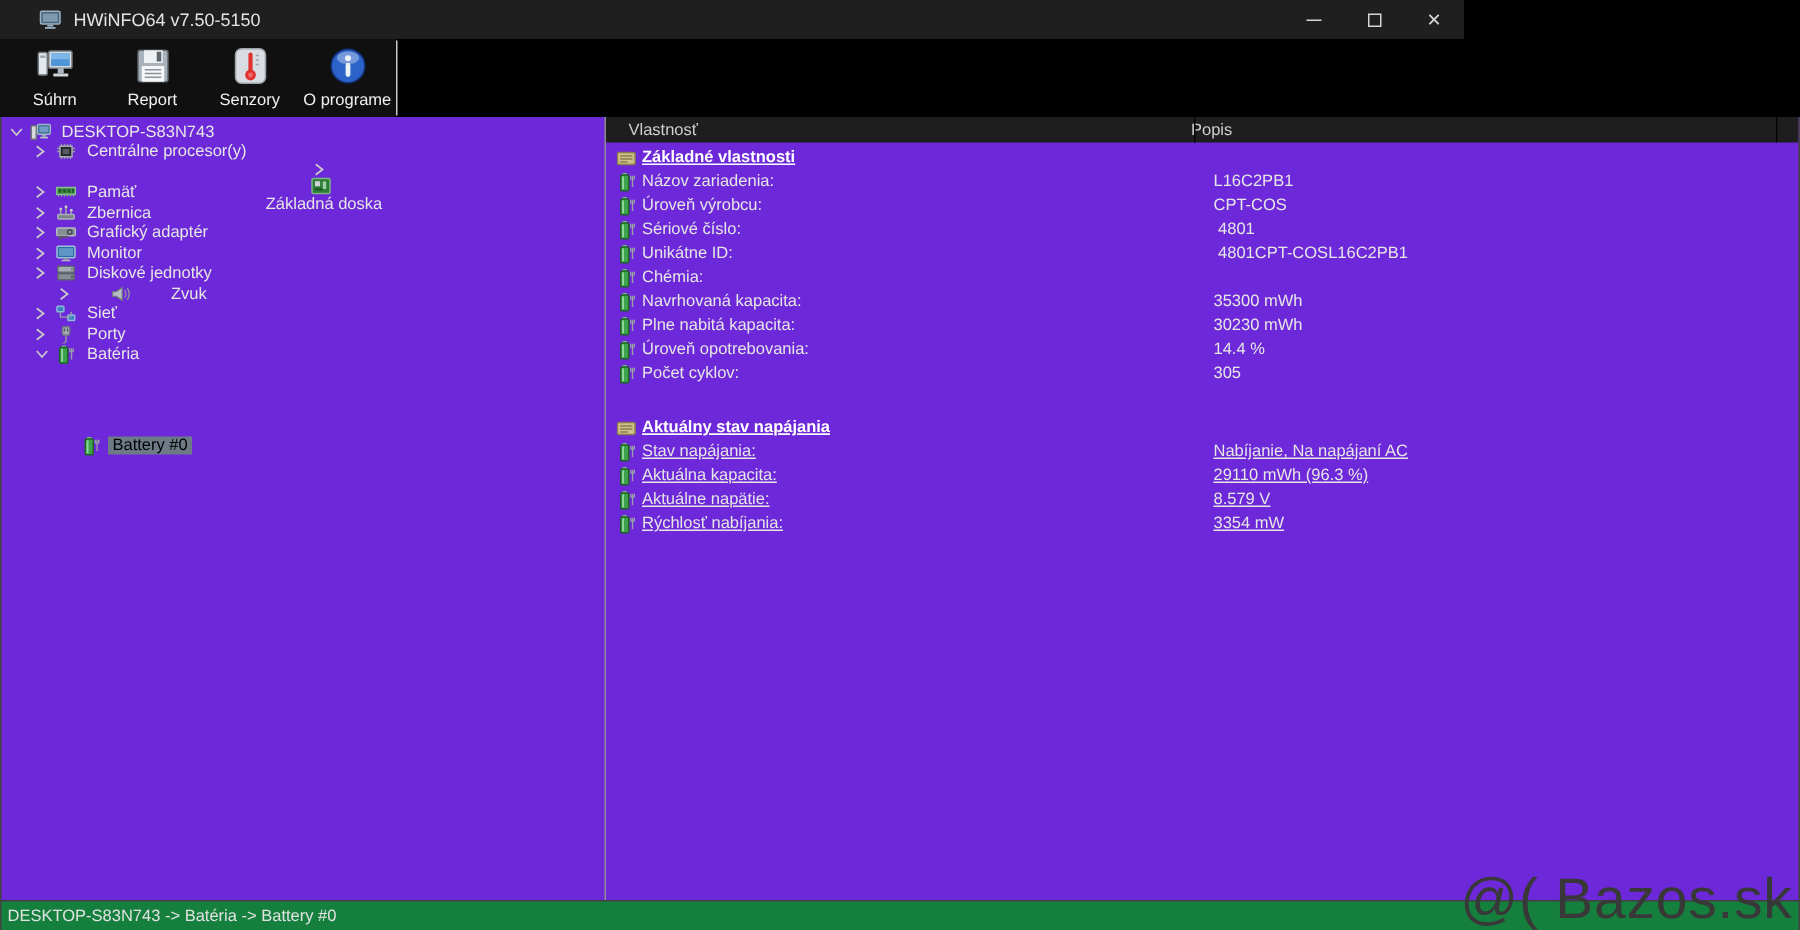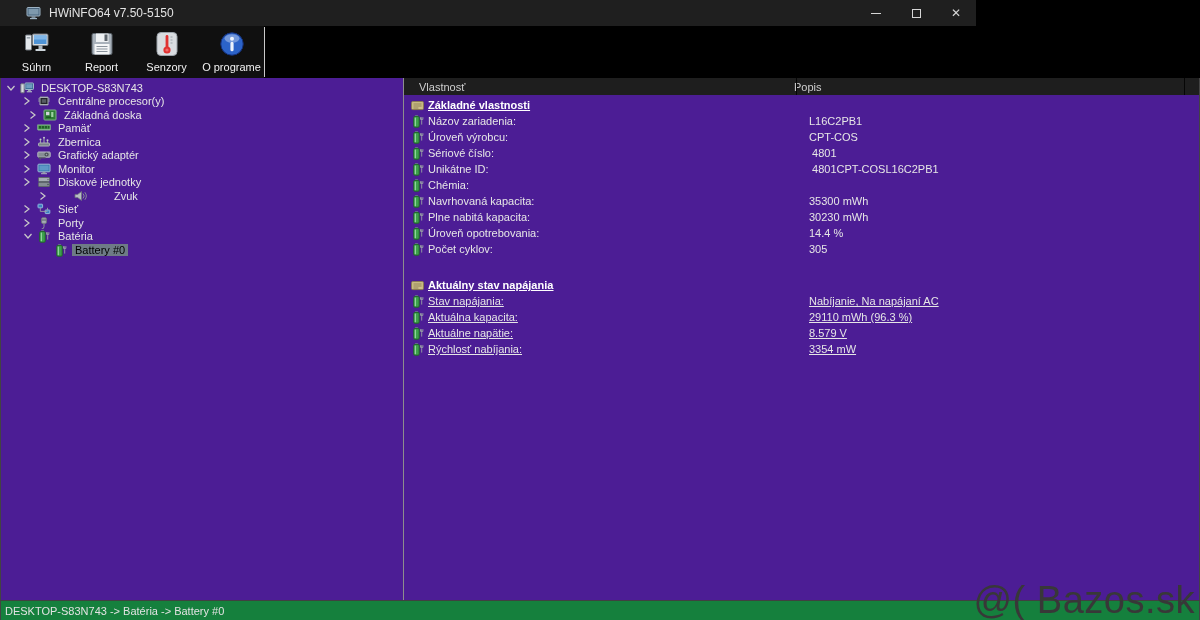--- a/index.html
+++ b/index.html
@@ -19,21 +19,21 @@
 
   
   .toolbar{position:absolute;top:26px;left:0;width:1200px;height:52px;background:#000;display:flex;align-items:stretch;}
   .toolbar-left{background:#101010;display:flex;align-items:stretch;padding-left:4px;}
   .tb-btn{width:65px;display:flex;flex-direction:column;align-items:center;justify-content:center;gap:4px;}
   .tb-icon{display:inline-flex;height:26px;align-items:center;}
   .tb-label{font-size:11px;color:#f0f0f0;white-space:nowrap;}
   .tb-sep{width:1px;background:#c9c9c9;margin:1px 0;}
 
   
-  .main{position:absolute;top:78px;left:0;width:1200px;height:522px;display:flex;background:#4c1d95;
+  .main{position:absolute;top:78px;left:0;width:1200px;height:522px;display:flex;background:#6d28d9;
         box-sizing:border-box;border-left:1px solid #434343;border-right:1px solid #434343;}
   .tree-panel{width:403px;box-sizing:border-box;border-right:1px solid #8d8d8d;padding-top:3px;overflow:hidden;flex:none;}
   .props-panel{flex:1;position:relative;overflow:hidden;}
 
   
   .tree-row{height:13.5px;display:flex;align-items:center;white-space:nowrap;color:#e6e6e6;}
   .chev{width:14px;display:inline-flex;align-items:center;flex:none;}
   .tree-icon{width:14px;height:12px;margin-right:4px;display:inline-flex;flex:none;}
   .tree-label{padding:0 3px;line-height:12px;}
   .tree-label.selected{background:#6e7b86;color:#000;}
@@ -172,21 +172,21 @@
           </span>
           <span class="tree-icon">
             <svg width="14" height="12" viewBox="0 0 14 12">
               <path d="M4 1v2M6 1v2M8 1v2M10 1v2M4 9v2M6 9v2M8 9v2M10 9v2M1 4h2M1 6h2M11 4h2M11 6h2" stroke="#8f969c" stroke-width="0.9"></path>
               <rect x="3" y="2.5" width="8" height="7" fill="#23252a" stroke="#a7adb3"></rect>
               <rect x="4.8" y="4.2" width="4.4" height="3.6" fill="#565b63"></rect>
             </svg>
           </span>
           <span class="tree-label">Centrálne procesor(y)</span>
         </div>
-        <div class="tree-row" style="padding-left: 28px;">
+        <div class="tree-row" style="padding-left: 28px; flex-direction: column;">
           <span class="chev">
             <svg width="8" height="10" viewBox="0 0 8 10">
               <path d="M1.5 1.5L6 5L1.5 8.5" stroke="#c9c9c9" stroke-width="1.2" fill="none"></path>
             </svg>
           </span>
           <span class="tree-icon">
             <svg width="14" height="12" viewBox="0 0 14 12">
               <rect x="1" y="1" width="12" height="10" rx="0.8" fill="#2e7d36" stroke="#7fb386"></rect>
               <rect x="3" y="2.8" width="3.4" height="3.4" fill="#cfd4d8"></rect>
               <rect x="8.2" y="3" width="2.2" height="5" fill="#9fd0a4"></rect>
@@ -332,21 +332,21 @@
           <span class="tree-icon">
             <svg width="14" height="13" viewBox="0 0 14 13">
               <rect x="4" y="0.4" width="3" height="1.4" rx="0.4" fill="#7db786"></rect>
               <rect x="2.8" y="1.6" width="5.4" height="10.6" rx="1" fill="#3da24c" stroke="#1f6329"></rect>
               <rect x="3.7" y="2.6" width="1.3" height="8.6" fill="#8fd49a"></rect>
               <path d="M10.7 2.2v3M9.5 2.2v2.2M11.9 2.2v2.2M9.5 4.4h2.4M10.7 5.2v4.4" stroke="#9aa0a6" stroke-width="0.9" fill="none"></path>
             </svg>
           </span>
           <span class="tree-label">Batéria</span>
         </div>
-        <div class="tree-row" style="padding-left: 39px;">
+        <div class="tree-row" style="padding-left: 39px; margin-top: 47px;">
           <span class="chev"></span>
           <span class="tree-icon">
             <svg width="14" height="13" viewBox="0 0 14 13">
               <rect x="4" y="0.4" width="3" height="1.4" rx="0.4" fill="#7db786"></rect>
               <rect x="2.8" y="1.6" width="5.4" height="10.6" rx="1" fill="#3da24c" stroke="#1f6329"></rect>
               <rect x="3.7" y="2.6" width="1.3" height="8.6" fill="#8fd49a"></rect>
               <path d="M10.7 2.2v3M9.5 2.2v2.2M11.9 2.2v2.2M9.5 4.4h2.4M10.7 5.2v4.4" stroke="#9aa0a6" stroke-width="0.9" fill="none"></path>
             </svg>
           </span>
           <span class="tree-label selected">Battery #0</span>

